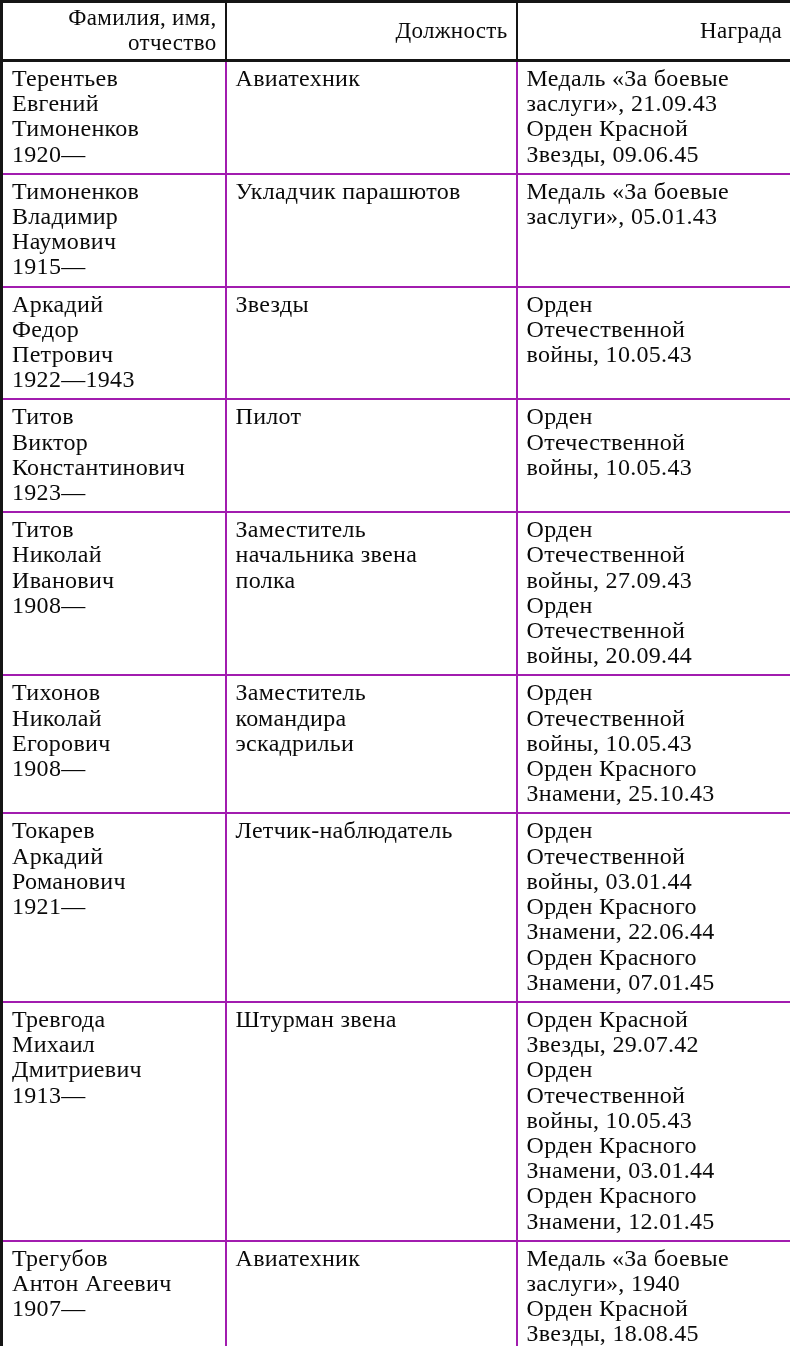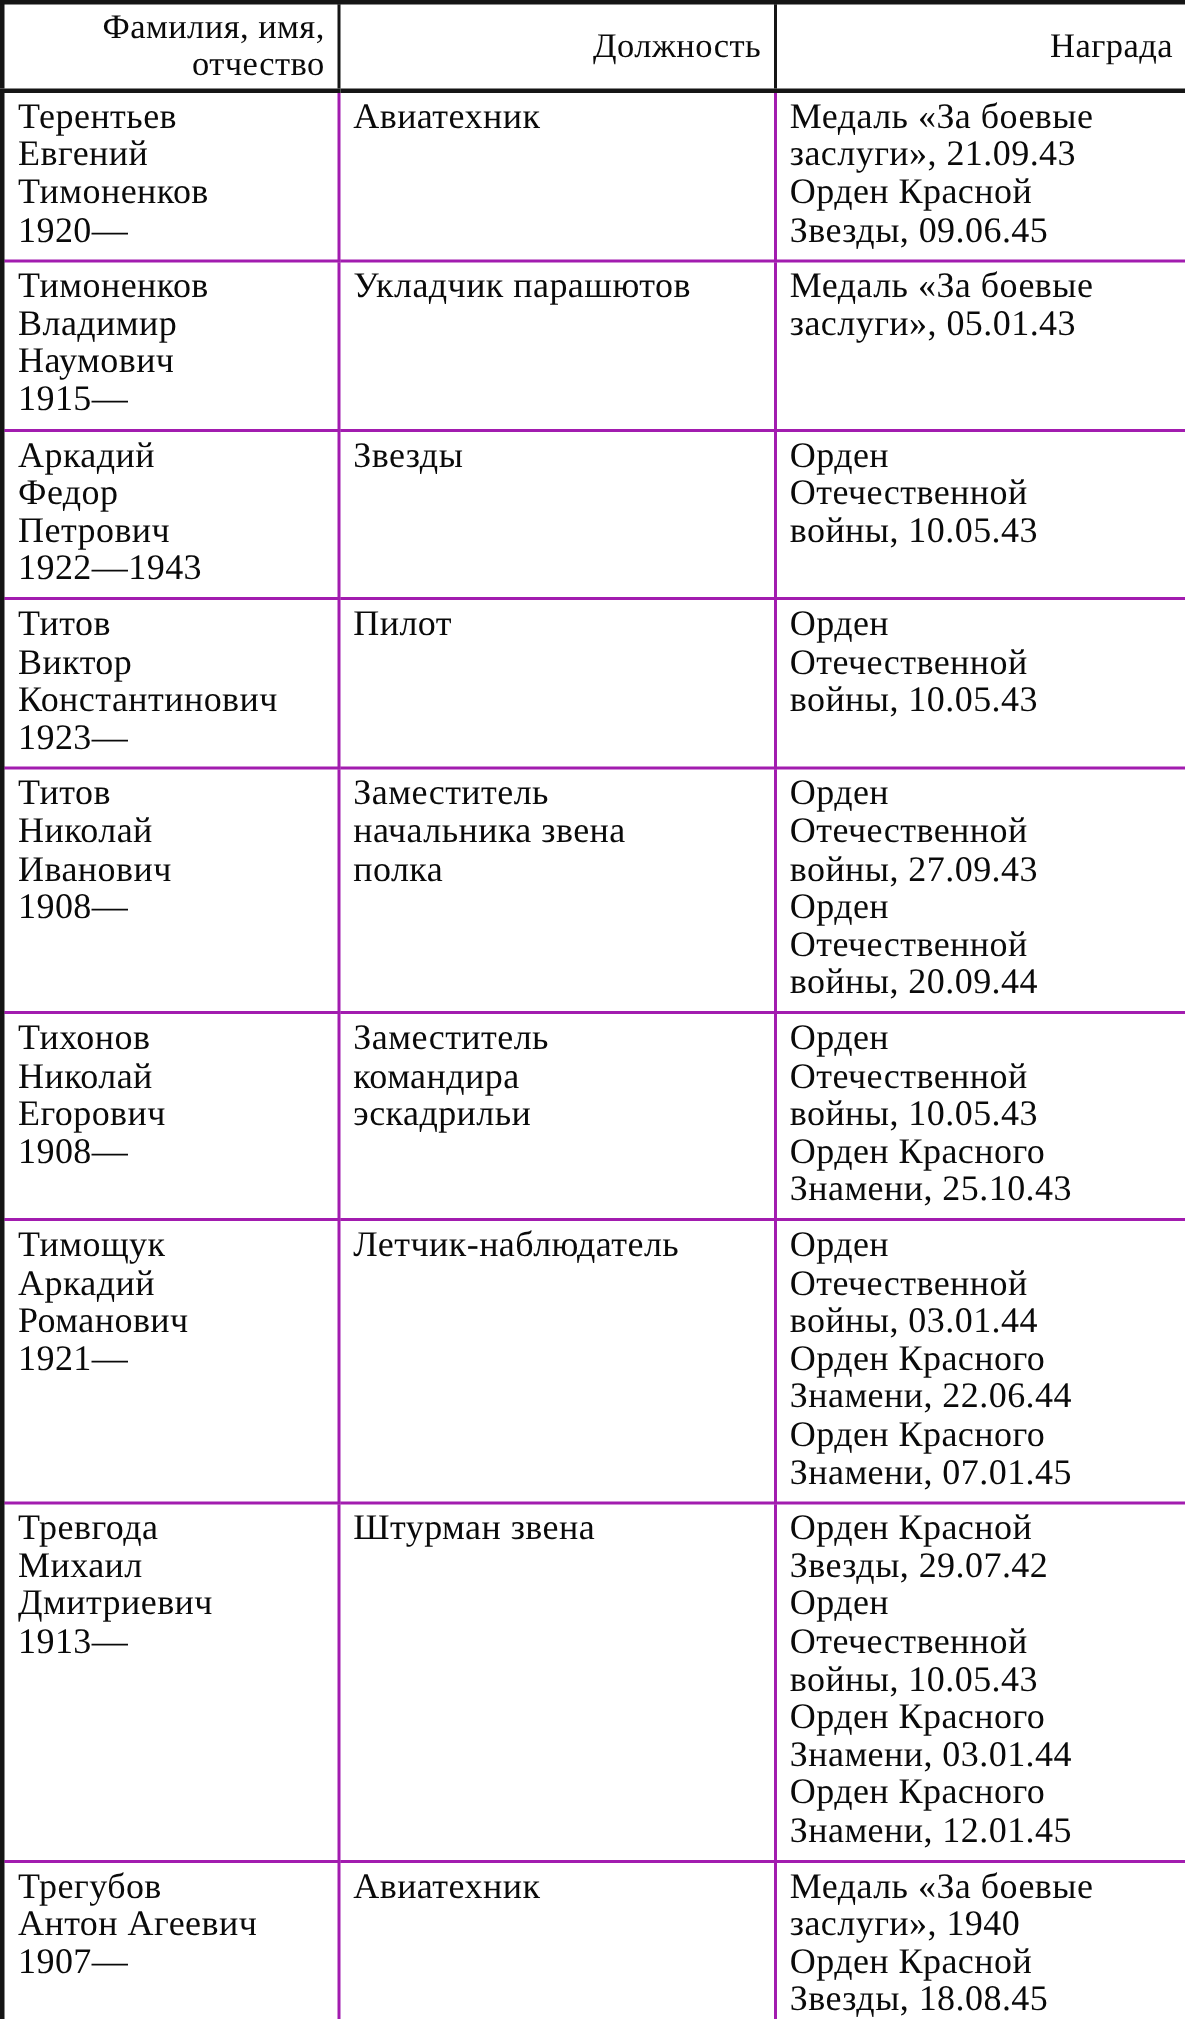--- a/index.html
+++ b/index.html
@@ -169,21 +169,21 @@
           <td>
             <div>Орден</div>
             <div>Отечественной</div>
             <div>войны, 10.05.43</div>
             <div>Орден Красного</div>
             <div>Знамени, 25.10.43</div>
           </td>
         </tr>
         <tr>
           <td>
-            <div>Тимощук</div>
+            <div>Токарев</div>
             <div>Аркадий</div>
             <div>Романович</div>
             <div>1921—</div>
           </td>
           <td>
             <div>Летчик-наблюдатель</div>
           </td>
           <td>
             <div>Орден</div>
             <div>Отечественной</div>

